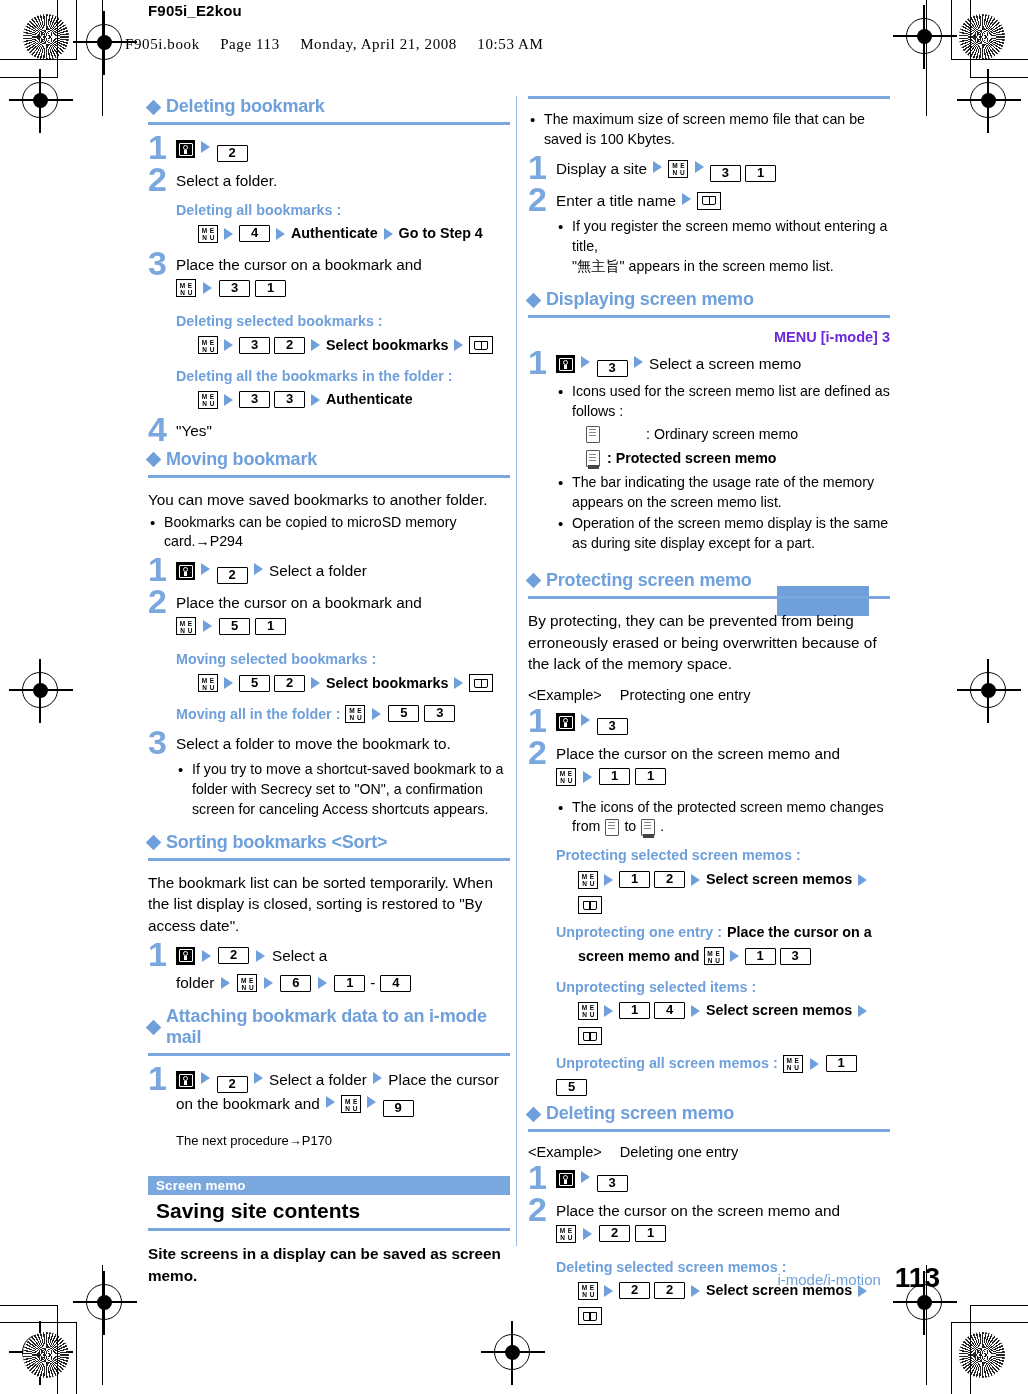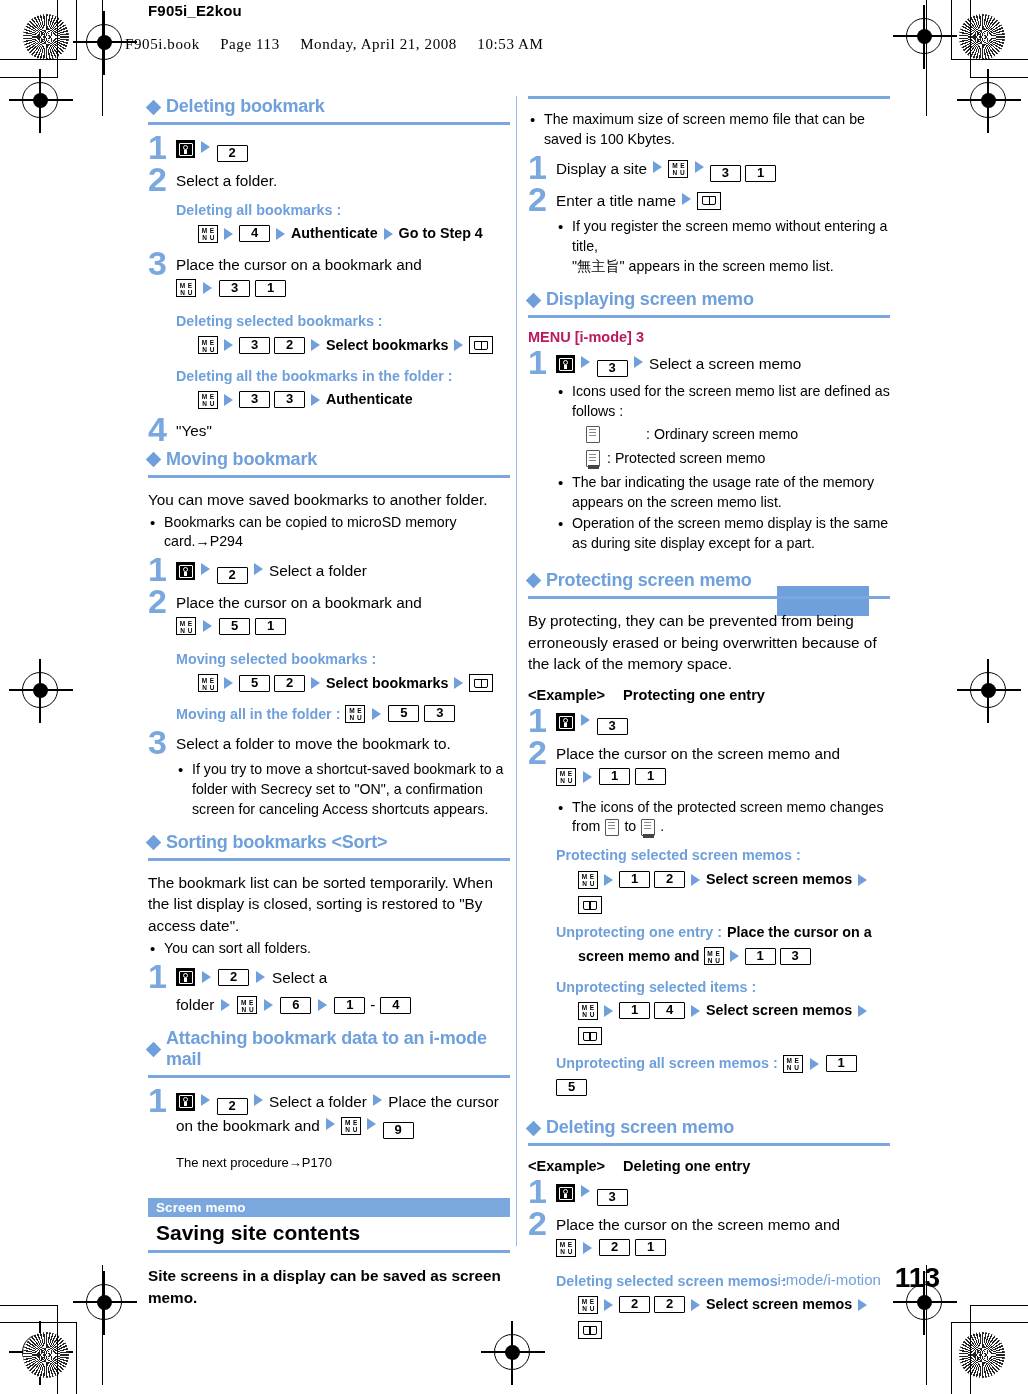--- a/index.html
+++ b/index.html
@@ -108,26 +108,26 @@
     margin:8px 0 1px 0; line-height:1.45;
   }
   .sublabel .blk { color:#000; }
   .subline {
     font-size:14.3px; font-weight:bold; margin:1px 0 0 22px;
     line-height:1.75; display:flex; flex-wrap:wrap; align-items:center; gap:4px;
   }
   .inline-row { display:inline-flex; flex-wrap:wrap; align-items:center; gap:5px; }
 
   .menu-note {
-    color:#be185d; font-size:14.5px; font-weight:bold;
-    margin:2px 0 0 0;
+    color:#6d28d9; font-size:14.5px; font-weight:bold;
+    text-align:right; margin:2px 0 0 0;
   }
 
   .example-row {
-    font-size:14.6px; font-weight:bold; margin:12px 0 2px 0;
+    font-size:14.6px; font-weight:normal; margin:12px 0 2px 0;
     display:flex; gap:18px;
   }
 
   
   .k {
     display:inline-block; vertical-align:-3px;
     border:1.6px solid #000; background:#fff;
     font-family:"Liberation Sans", sans-serif;
     font-weight:bold; text-align:center; color:#000;
   }
@@ -482,23 +482,20 @@
     </div>
 
     <div style="margin-top:10px;">
       <div class="h-diamond">
         <span class="dia"></span>
         <span>Sorting bookmarks &lt;Sort&gt;</span>
       </div>
       <div class="h-rule"></div>
 
       <p class="body">The bookmark list can be sorted temporarily. When the list display is closed, sorting is restored to "By access date".</p>
-      <ul class="bul">
-        <li>You can sort all folders.</li>
-      </ul>
 
       <div class="step">
         <div class="step-num">1</div>
         <div class="step-body">
           <div class="inline-row">
             <span class="k k-ico">
                 <span class="sq"></span>
                 <span class="pp"></span>
                 <span class="bd"></span>
               </span>
@@ -629,21 +626,21 @@
           <span class="arw"></span>
           <span>Select a screen memo</span>
 
           <ul class="bul sub" style="margin-top:5px;">
             <li>
               <span>Icons used for the screen memo list are defined as follows :</span>
               <div class="memo-def" style="margin:2px 0 0 14px;gap:46px;">
                 <span class="memo-ico"></span>
                 <span>: Ordinary screen memo</span>
               </div>
-              <div class="memo-def" style="margin:3px 0 0 14px;">
+              <div class="memo-def" style="margin:3px 0 0 14px;font-weight:bold;">
                 <span class="memo-ico prot"></span>
                 <span>: Protected screen memo</span>
               </div>
             </li>
             <li style="margin-top:4px;">The bar indicating the usage rate of the memory appears on the screen memo list.</li>
             <li>Operation of the screen memo display is the same as during site display except for a part.</li>
           </ul>
         </div>
       </div>
     </div>
@@ -774,21 +771,21 @@
                 </span>
               </span>
             <span class="arw"></span>
             <span class="k k-num">1</span>
             <span class="k k-num">5</span>
           </div>
         </div>
       </div>
     </div>
 
-    <div style="margin-top:20px;">
+    <div style="margin-top:6px;">
       <div class="h-diamond">
         <span class="dia"></span>
         <span>Deleting screen memo</span>
       </div>
       <div class="h-rule"></div>
 
       <div class="example-row">
         <span>&lt;Example&gt;</span>
         <span>Deleting one entry</span>
       </div>

